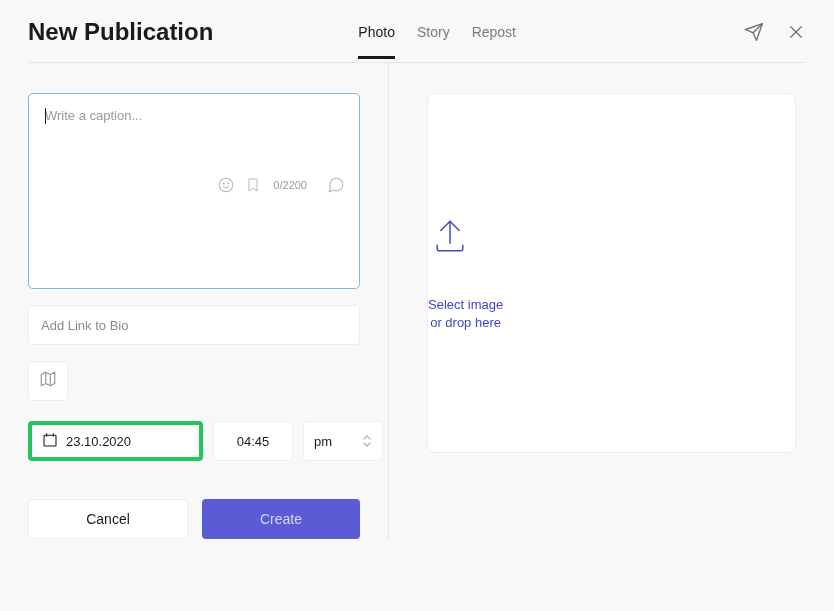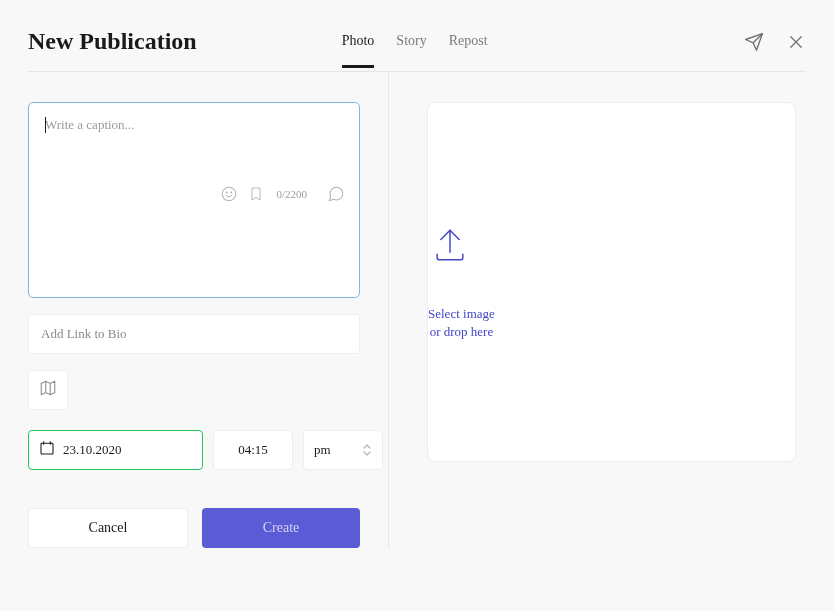--- a/index.html
+++ b/index.html
@@ -5,22 +5,21 @@
     * { box-sizing: border-box; margin: 0; padding: 0; }
     body {
       font-family: "Segoe UI", -apple-system, BlinkMacSystemFont, sans-serif;
       background: #f8f8f9;
       color: #1a1a1a;
       width: 834px;
       height: 611px;
       overflow: hidden;
     }
     .modal {
-      padding: 28px 28px 0 28px;
-      font-family: Liberation Serif, serif;
+      padding: 18px 28px 0 28px;
     }
     .header {
       display: flex;
       align-items: center;
       border-bottom: 1px solid #e5e5e8;
     }
     .title {
       font-size: 24px;
       font-weight: 700;
       flex: 0 0 auto;
@@ -159,21 +158,21 @@
     }
     .datetime-row {
       display: flex;
       gap: 10px;
       margin-top: 20px;
     }
     .date-input {
       flex: 0 0 175px;
       height: 40px;
       background: #fff;
-      border: 1px solid #22c55e;
+      border: 4px solid #22c55e;
       border-radius: 4px;
       display: flex;
       align-items: center;
       gap: 8px;
       padding: 0 10px;
       font-size: 13px;
       color: #1a1a1a;
     }
     .time-input {
       flex: 0 0 80px;
@@ -343,21 +342,21 @@
           <span>
             <svg width="16" height="16" viewBox="0 0 24 24" fill="none" stroke="#1a1a1a" stroke-width="1.6">
               <rect x="3" y="5" width="18" height="16" rx="1"></rect>
               <line x1="7" y1="2" x2="7" y2="7"></line>
                 <line x1="17" y1="2" x2="17" y2="7"></line>
             </svg>
           </span>
           <span>23.10.2020</span>
         </div>
         <div class="time-input">
-          <span>04:15</span>
+          <span>04:45</span>
         </div>
         <div class="ampm-input">
           <span>pm</span>
           <span class="chevron">
             <svg width="10" height="14" viewBox="0 0 10 14" fill="none" stroke="currentColor" stroke-width="1.2" stroke-linecap="round" stroke-linejoin="round">
               <polyline points="2,5 5,2 8,5"></polyline>
               <polyline points="2,9 5,12 8,9"></polyline>
             </svg>
           </span>
         </div>

